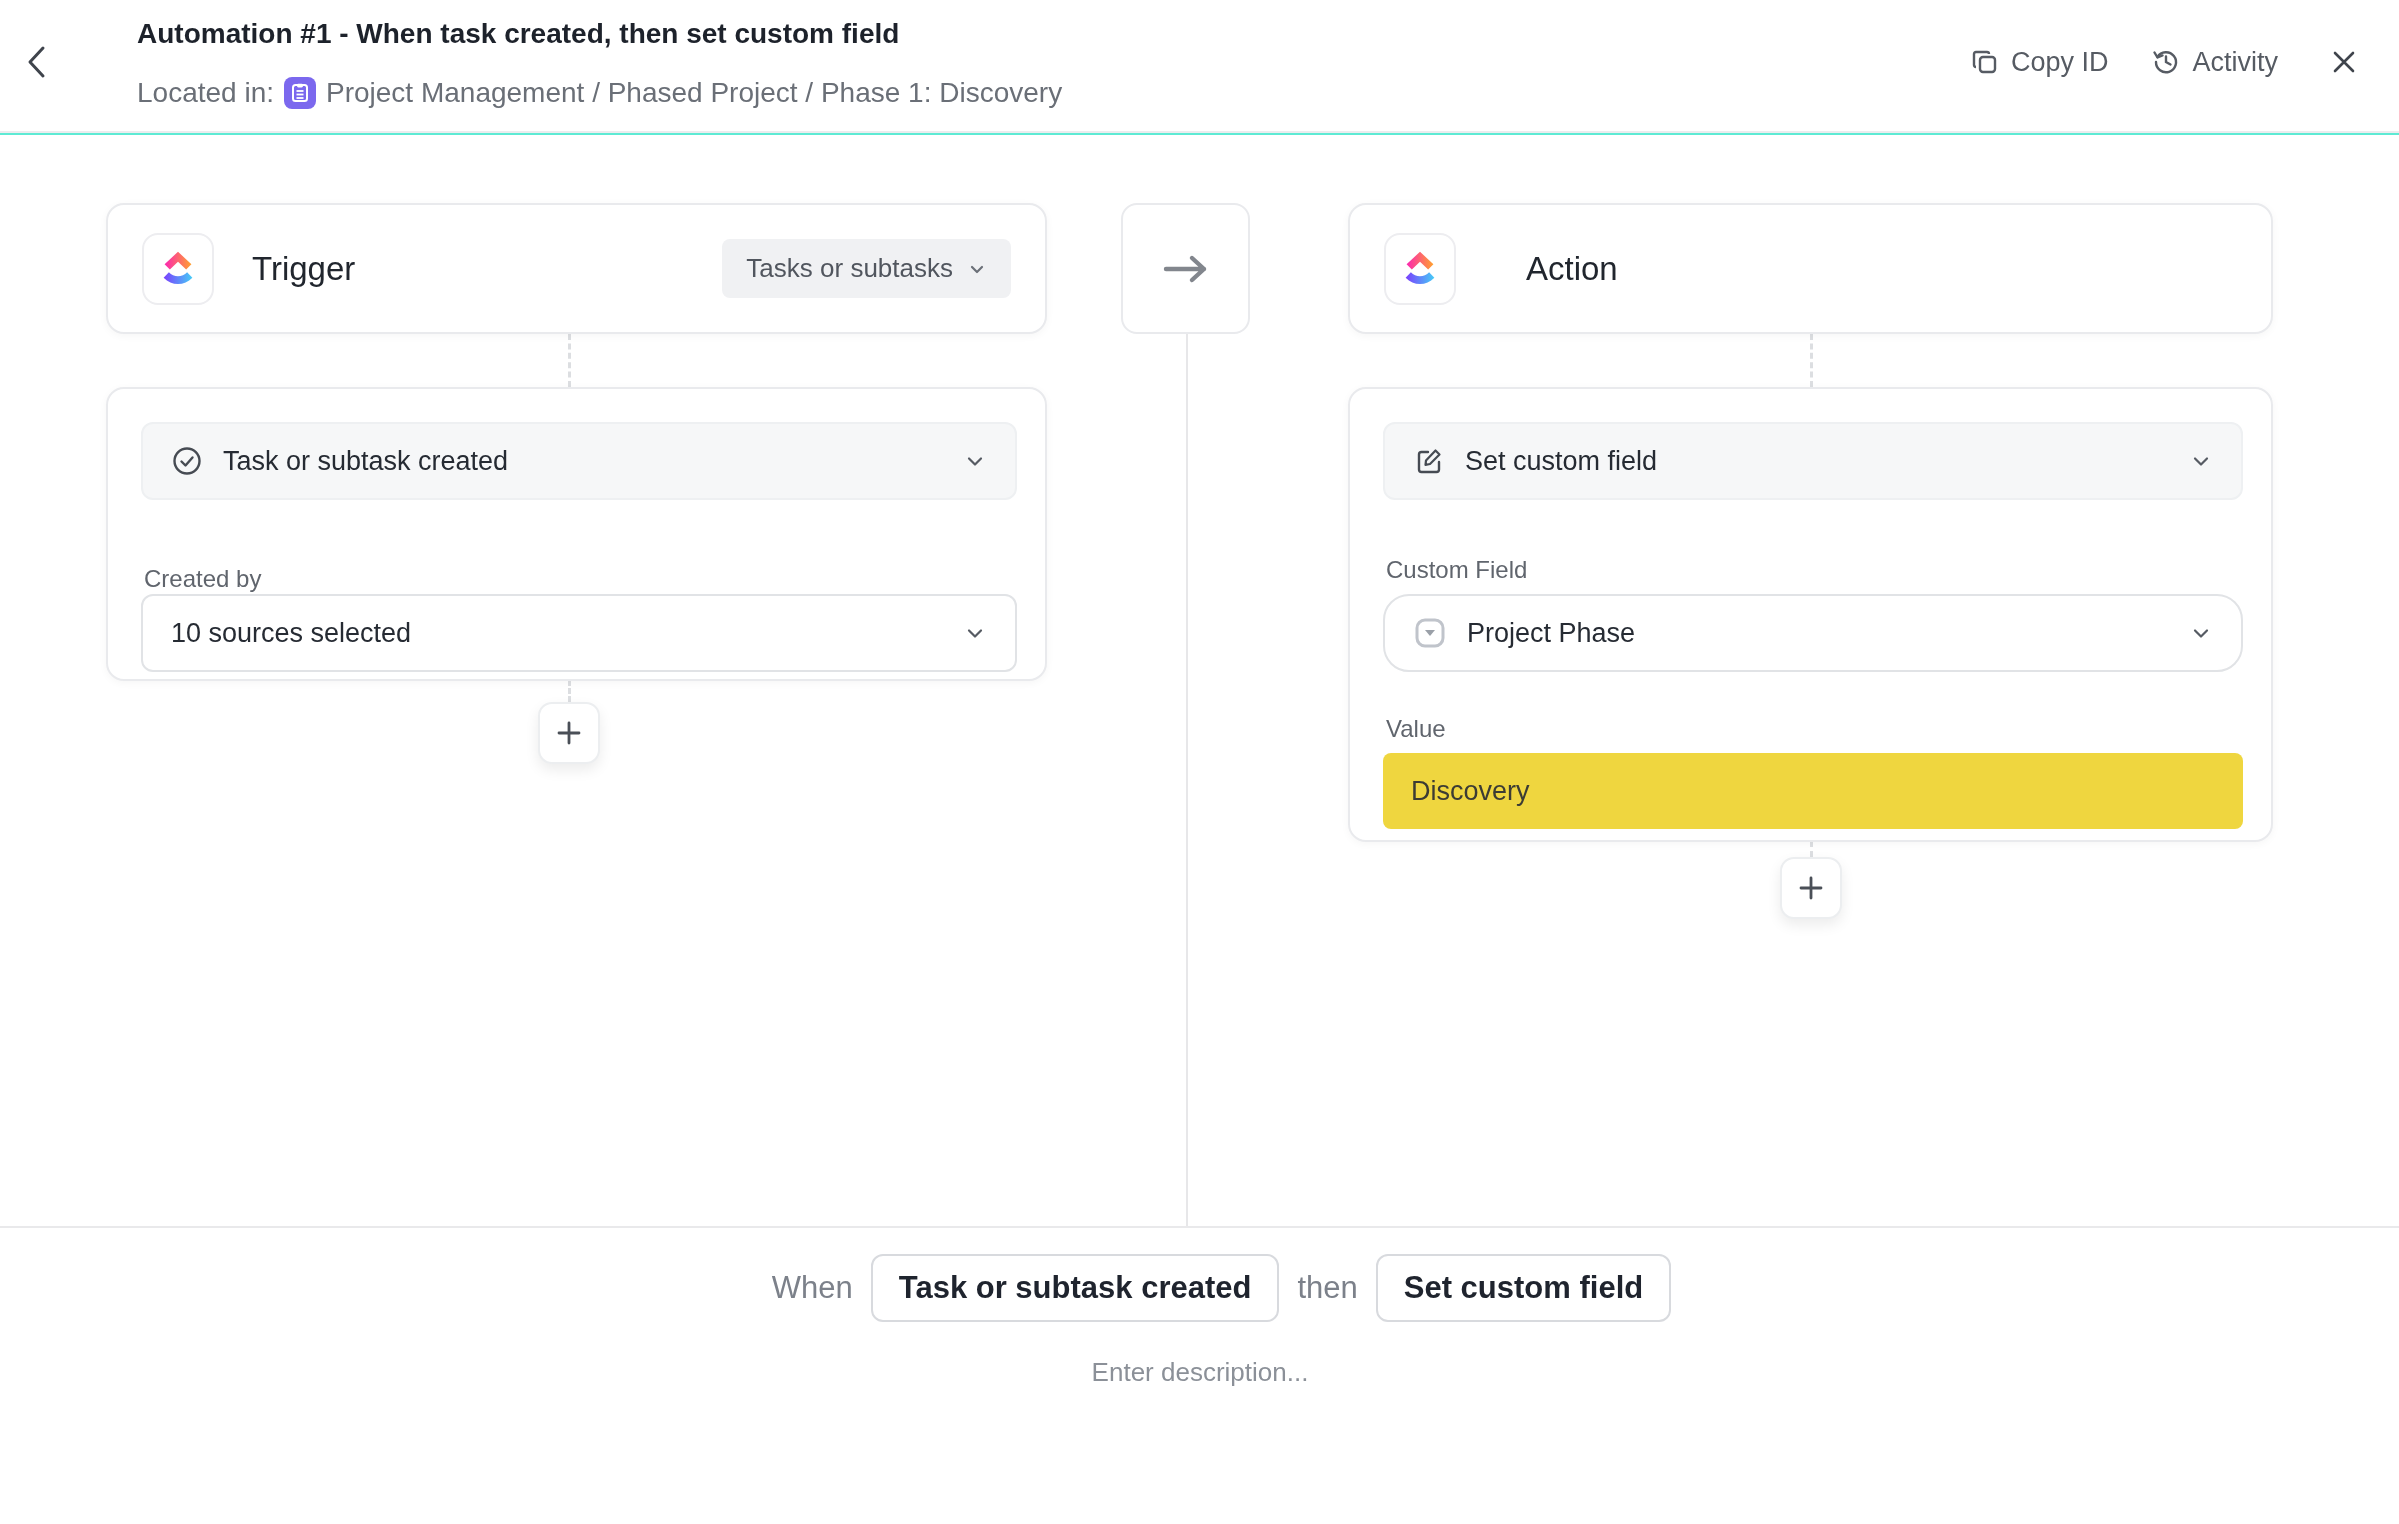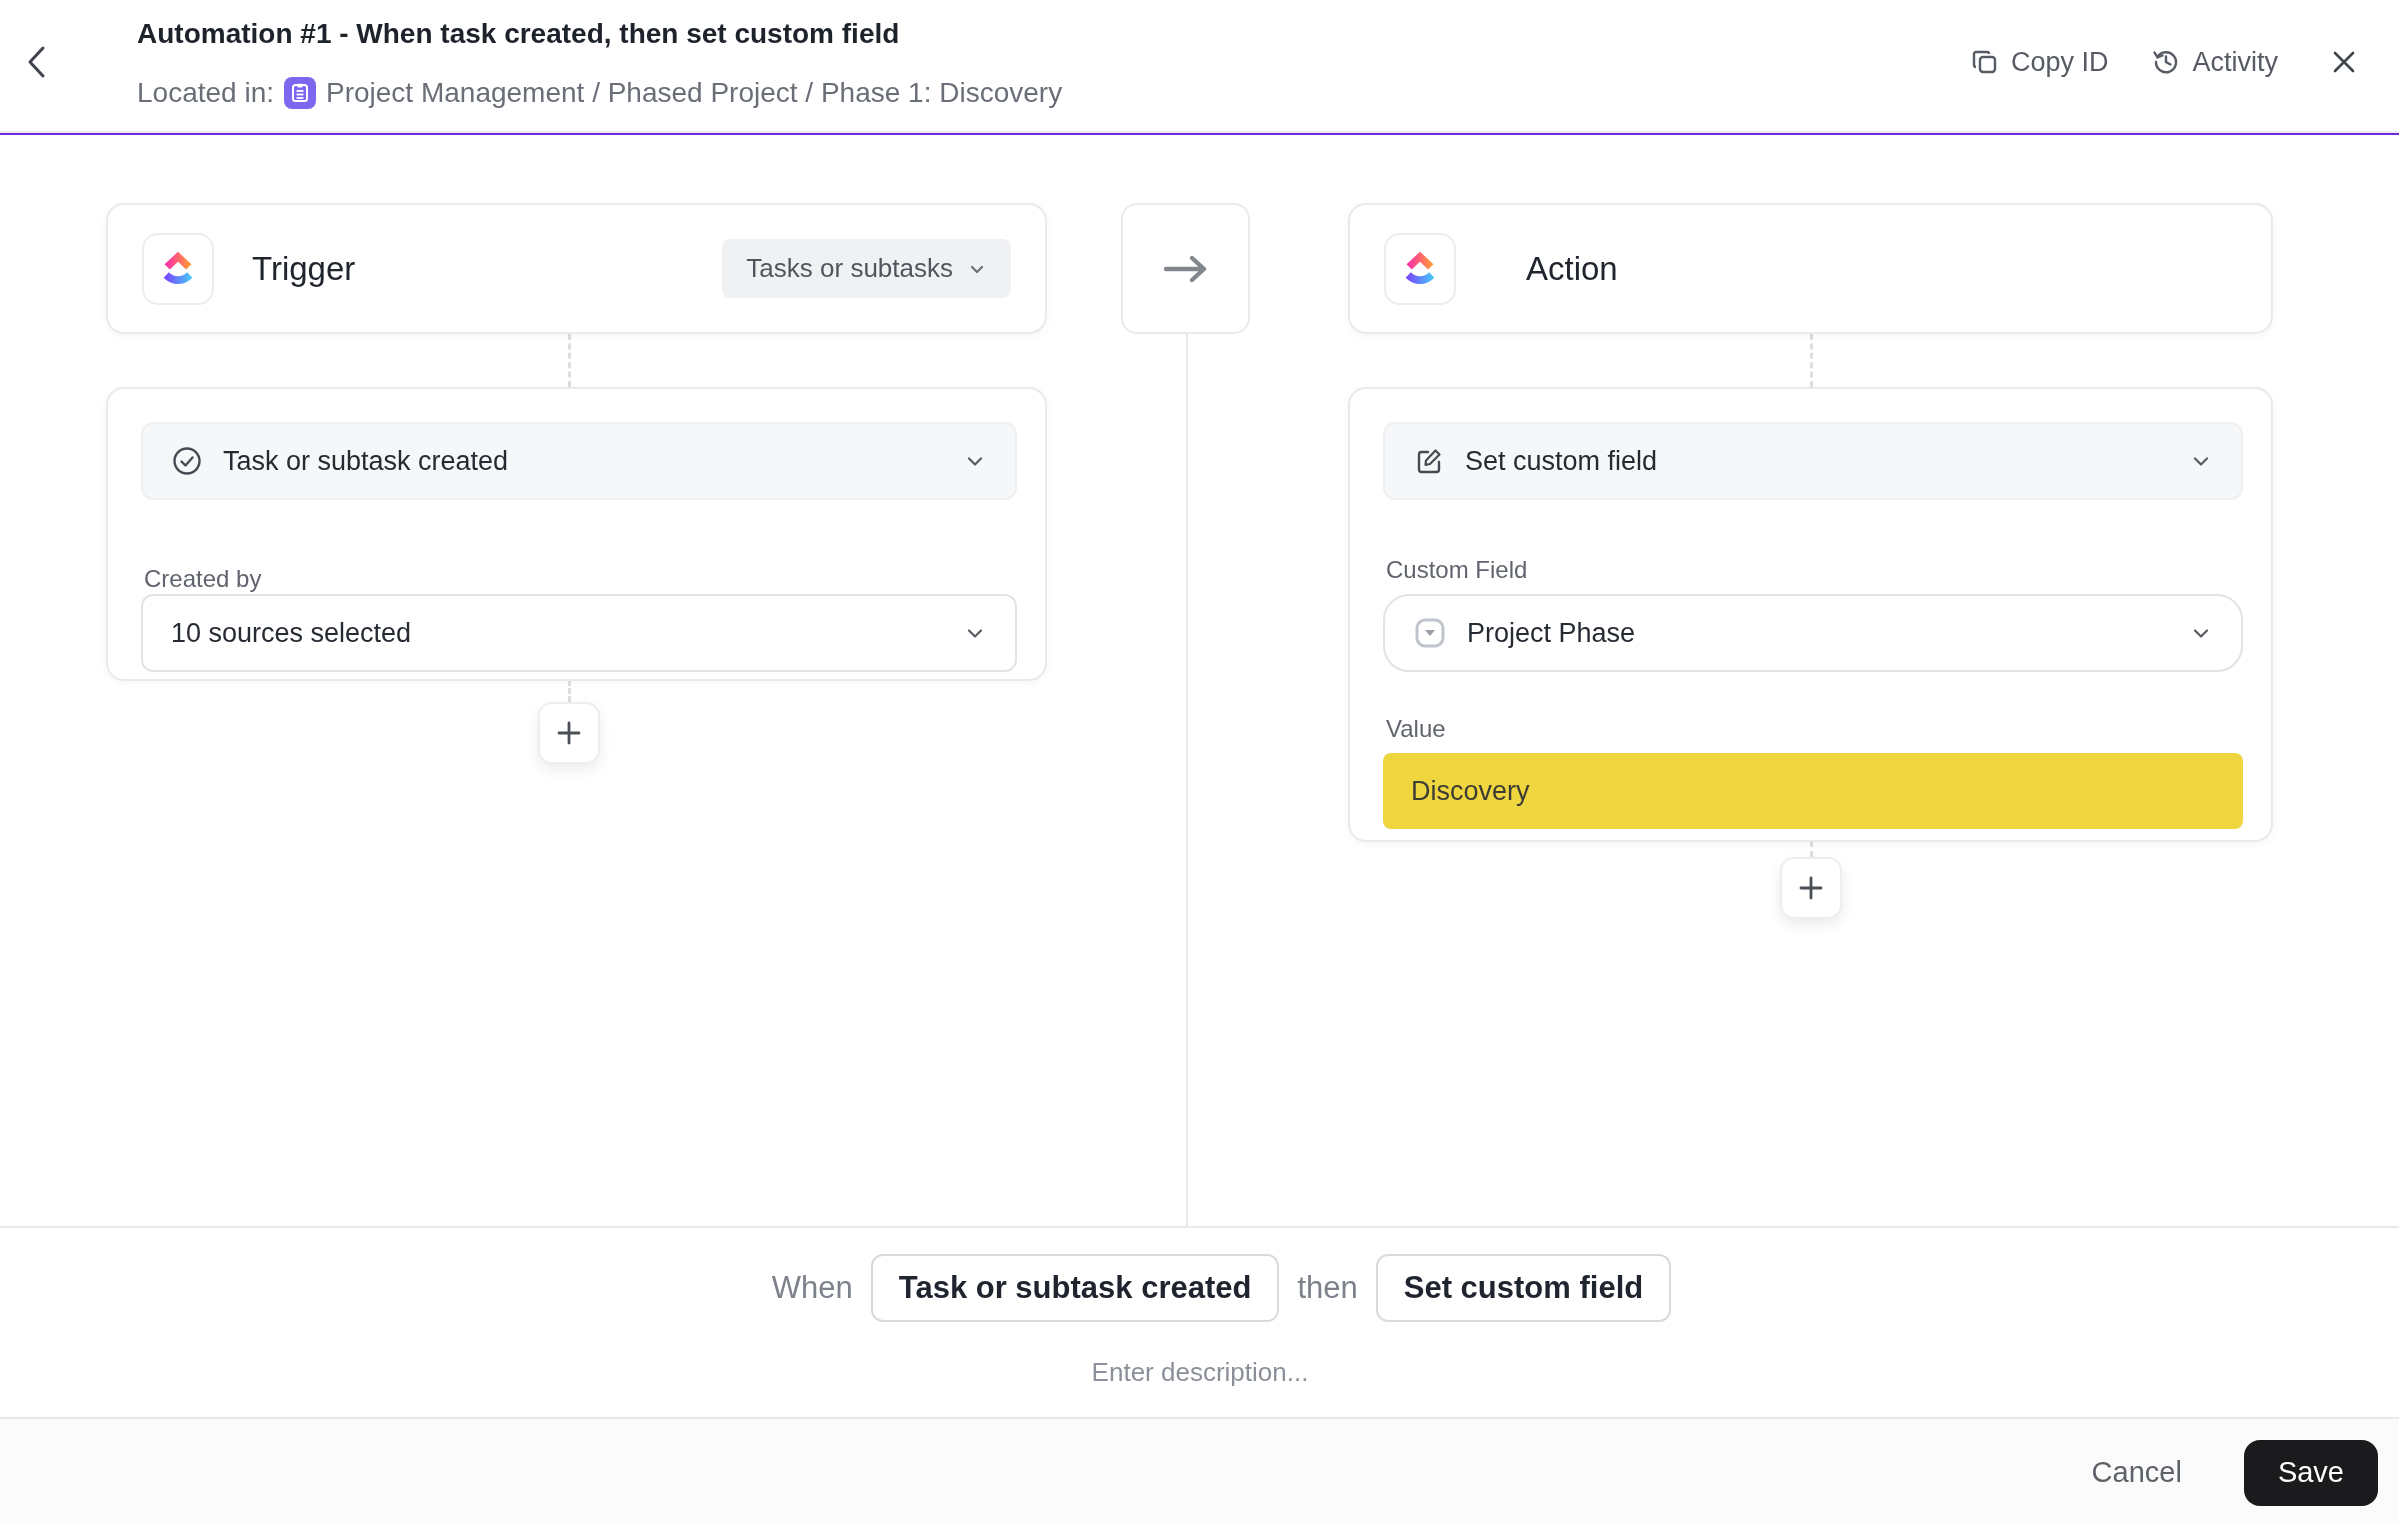--- a/index.html
+++ b/index.html
@@ -1,18 +1,18 @@
 <!DOCTYPE html>
 <html><head>
 <meta charset="utf-8">
 <style>
   * { margin:0; padding:0; box-sizing:border-box; }
   html,body { width:2400px; height:1524px; background:#fff;
     font-family:"Liberation Sans", sans-serif; color:#22262e; overflow:hidden; }
-  .page { position:relative; width:2400px; height:1128px; background:#6d28d9; }
+  .page { position:relative; width:2400px; height:1128px; background:#5eead4; }
 
   
   .header { position:absolute; top:0; left:0; right:0; height:133px;
     border-bottom:2px solid #ececee; background:#fff; }
   .back-btn { position:absolute; left:14px; top:40px; width:44px; height:44px;
     display:flex; align-items:center; justify-content:center; cursor:pointer; }
   .title { position:absolute; left:137px; top:18px; font-size:28px; font-weight:700; color:#1d222b; }
   .located-row { position:absolute; left:137px; top:76px; height:34px;
     display:flex; align-items:center; gap:10px; font-size:28px; color:#6a6f77; }
   .list-icon { width:32px; height:32px; border-radius:8px; background:#7b68ee;
@@ -272,21 +272,15 @@
   <div class="summary">
     <div class="sentence">
       <span class="word">When</span>
       <span class="pill">Task or subtask created</span>
       <span class="word">then</span>
       <span class="pill">Set custom field</span>
     </div>
     <div class="description">Enter description...</div>
   </div>
 
-  <div class="footer">
-    <div class="footer-actions">
-      <span class="cancel-btn">Cancel</span>
-      <button class="save-btn">Save</button>
-    </div>
-  </div>
 
 </div>
 
 
 </body></html>

